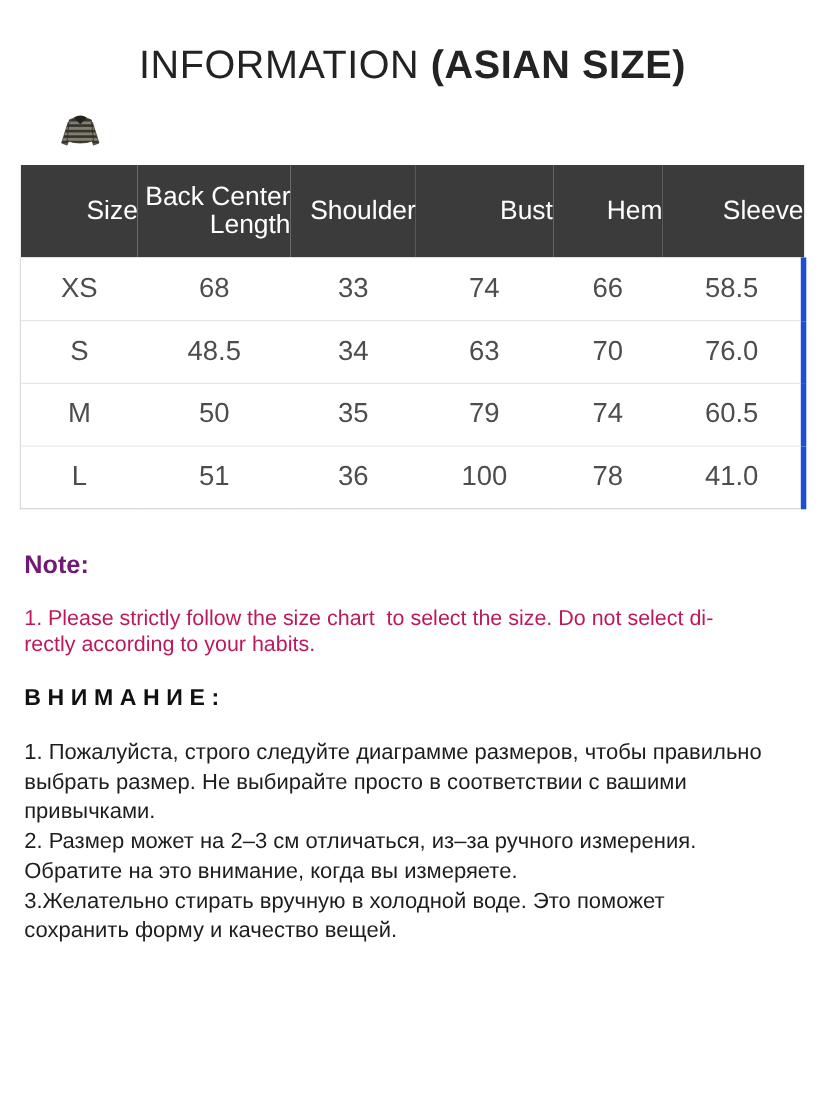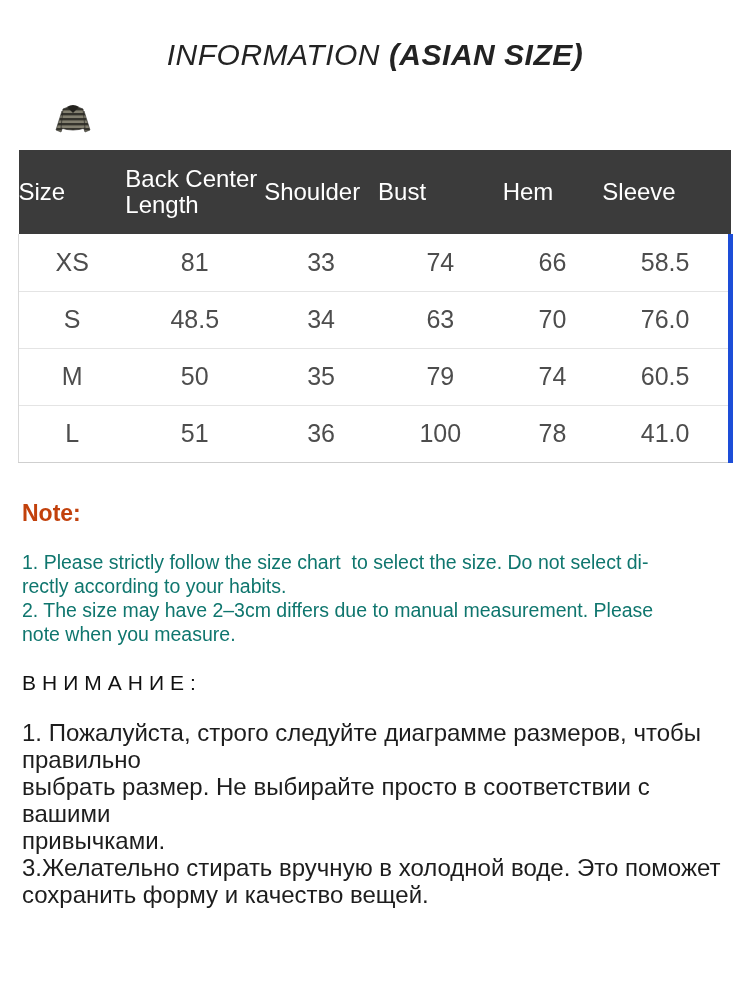--- a/index.html
+++ b/index.html
@@ -10,45 +10,44 @@
     color: #222;
     overflow: hidden;
     position: relative;
   }
 
   
   .page-header { position: relative; height: 112px; }
   .page-title {
     text-align: center;
     margin-top: 38px;
-    font-size: 30px;
+    font-size: 36px;
     letter-spacing: 0.5px;
     color: #232323;
     font-weight: 400;
     white-space: nowrap;
-    font-style: italic;
   }
   .page-title .title-bold { font-weight: 700; }
   .product-thumb { position: absolute; left: 54px; top: 60px; width: 38px; height: 44px; }
 
   
   table.size-table {
     border-collapse: collapse;
     table-layout: fixed;
     width: 715px;
     margin-left: 18px;
   }
   .size-table th {
     background: #3b3b3b;
     color: #ffffff;
     height: 84px;
     font-size: 24px;
     font-weight: 400;
     vertical-align: middle;
-    text-align: left;
+    text-align: right;
     white-space: pre-line;
     line-height: 1.1;
   }
   .size-table td {
     height: 57px;
     font-size: 25px;
     color: #4d4d4d;
     text-align: center;
     vertical-align: middle;
     background: #ffffff;
@@ -58,39 +57,39 @@
   .size-table tbody td:first-child { border-left: 1px solid #d9d9d9; }
   .size-table tbody td:last-child  { border-right: 5px solid #1d4ed8; }
   .size-table tbody tr:last-child td { border-bottom: 1px solid #cfcfcf; }
 
   
   .notes { margin-left: 22px; width: 712px; }
   .note-heading-en {
     margin-top: 37px;
     font-size: 23px;
     font-weight: 700;
-    color: #c2410c;
+    color: #701a75;
     margin-bottom: 23px;
   }
   .note-line-en {
     font-size: 19.5px;
     line-height: 24px;
-    color: #0f766e;
+    color: #be185d;
     white-space: pre-wrap;
   }
   .note-heading-ru {
     margin-top: 25px;
     font-size: 21px;
-    font-weight: 400;
+    font-weight: 700;
     letter-spacing: 6px;
     color: #111;
     margin-bottom: 24px;
   }
   .note-line-ru {
-    font-size: 24px;
+    font-size: 20px;
     line-height: 27px;
     color: #1d1d1d;
     white-space: pre-wrap;
   }
 </style>
 </head>
 <body>
 
 <div class="page-header">
   <span class="product-thumb">
@@ -129,21 +128,21 @@
 Length</th>
       <th>Shoulder</th>
       <th>Bust</th>
       <th>Hem</th>
       <th>Sleeve</th>
     </tr>
   </thead>
   <tbody>
     <tr>
       <td>XS</td>
-      <td>81</td>
+      <td>68</td>
       <td>33</td>
       <td>74</td>
       <td>66</td>
       <td>58.5</td>
     </tr>
     <tr>
       <td>S</td>
       <td>48.5</td>
       <td>34</td>
       <td>63</td>
@@ -166,22 +165,22 @@
       <td>78</td>
       <td>41.0</td>
     </tr>
   </tbody>
 </table>
 
 <div class="notes">
   <h2 class="note-heading-en">Note:</h2>
   <div class="note-line-en">1. Please strictly follow the size chart  to select the size. Do not select di-
 rectly according to your habits.</div>
-  <div class="note-line-en">2. The size may have 2–3cm differs due to manual measurement. Please
-note when you measure.</div>
 
   <h2 class="note-heading-ru">ВНИМАНИЕ:</h2>
   <div class="note-line-ru">1. Пожалуйста, строго следуйте диаграмме размеров, чтобы правильно
 выбрать размер. Не выбирайте просто в соответствии с вашими
 привычками.</div>
+  <div class="note-line-ru">2. Размер может на 2–3 см отличаться, из–за ручного измерения.
+Обратите на это внимание, когда вы измеряете.</div>
   <div class="note-line-ru">3.Желательно стирать вручную в холодной воде. Это поможет
 сохранить форму и качество вещей.</div>
 </div>
 
 </body></html>

